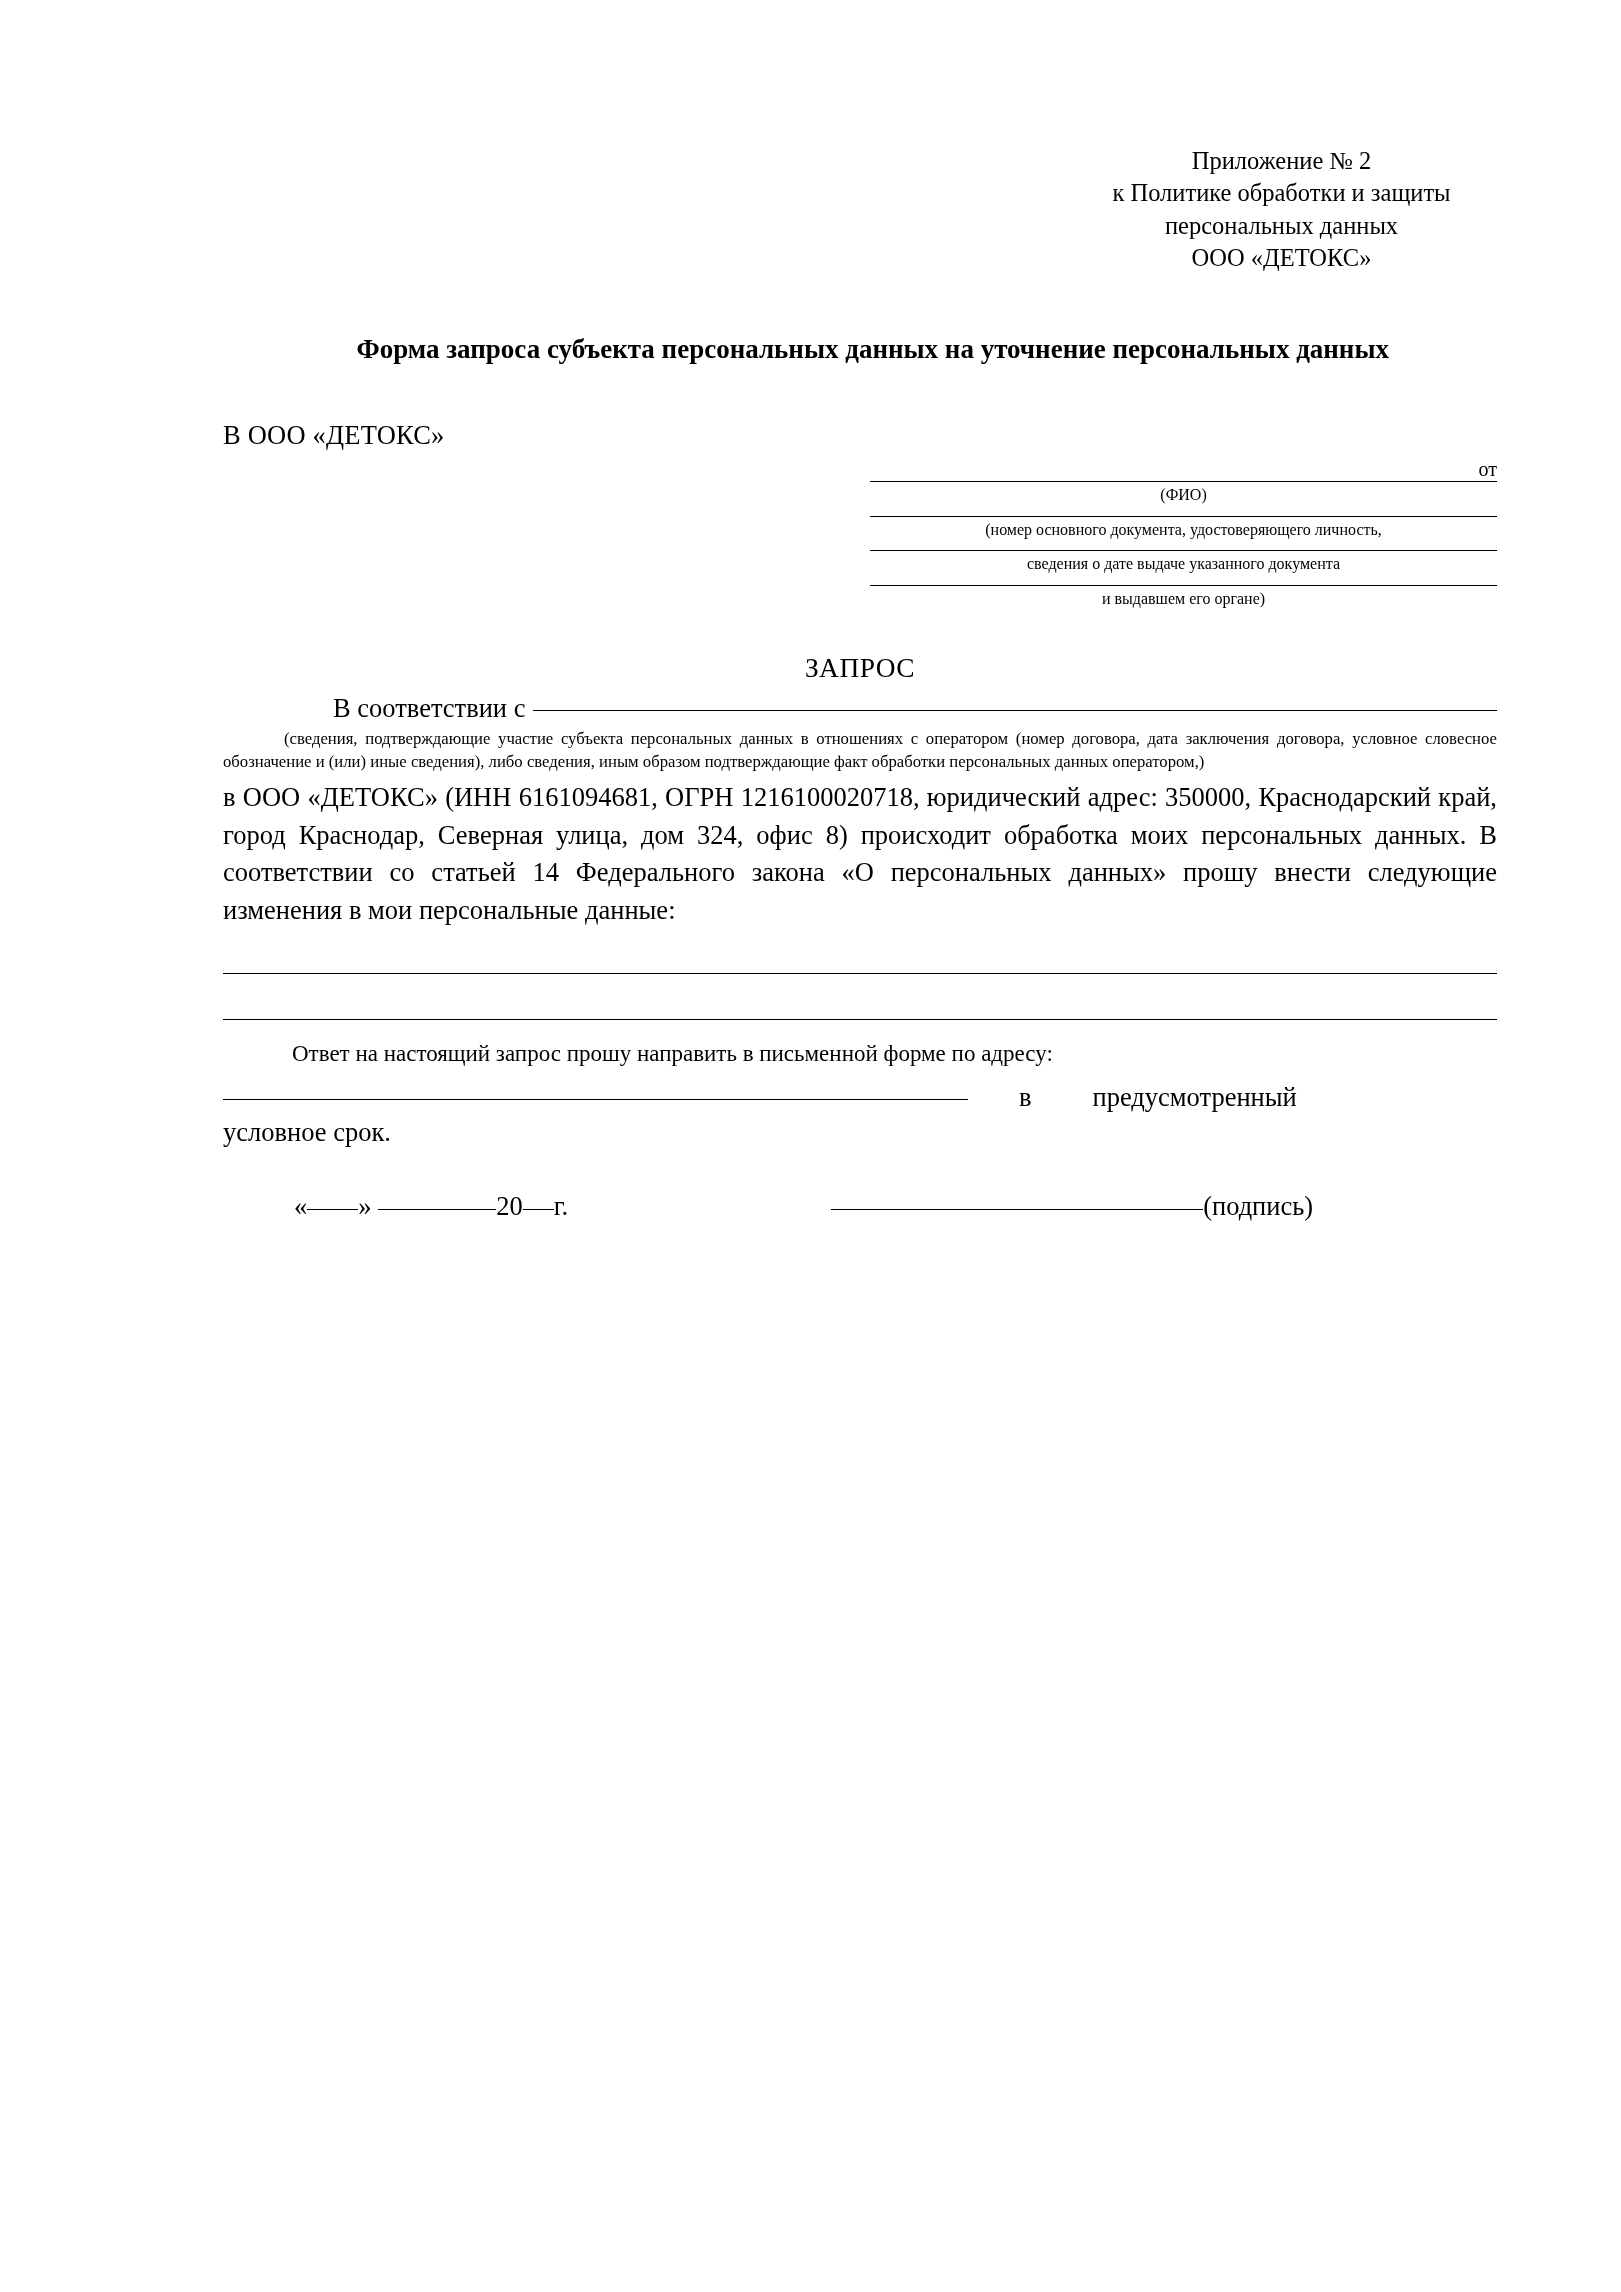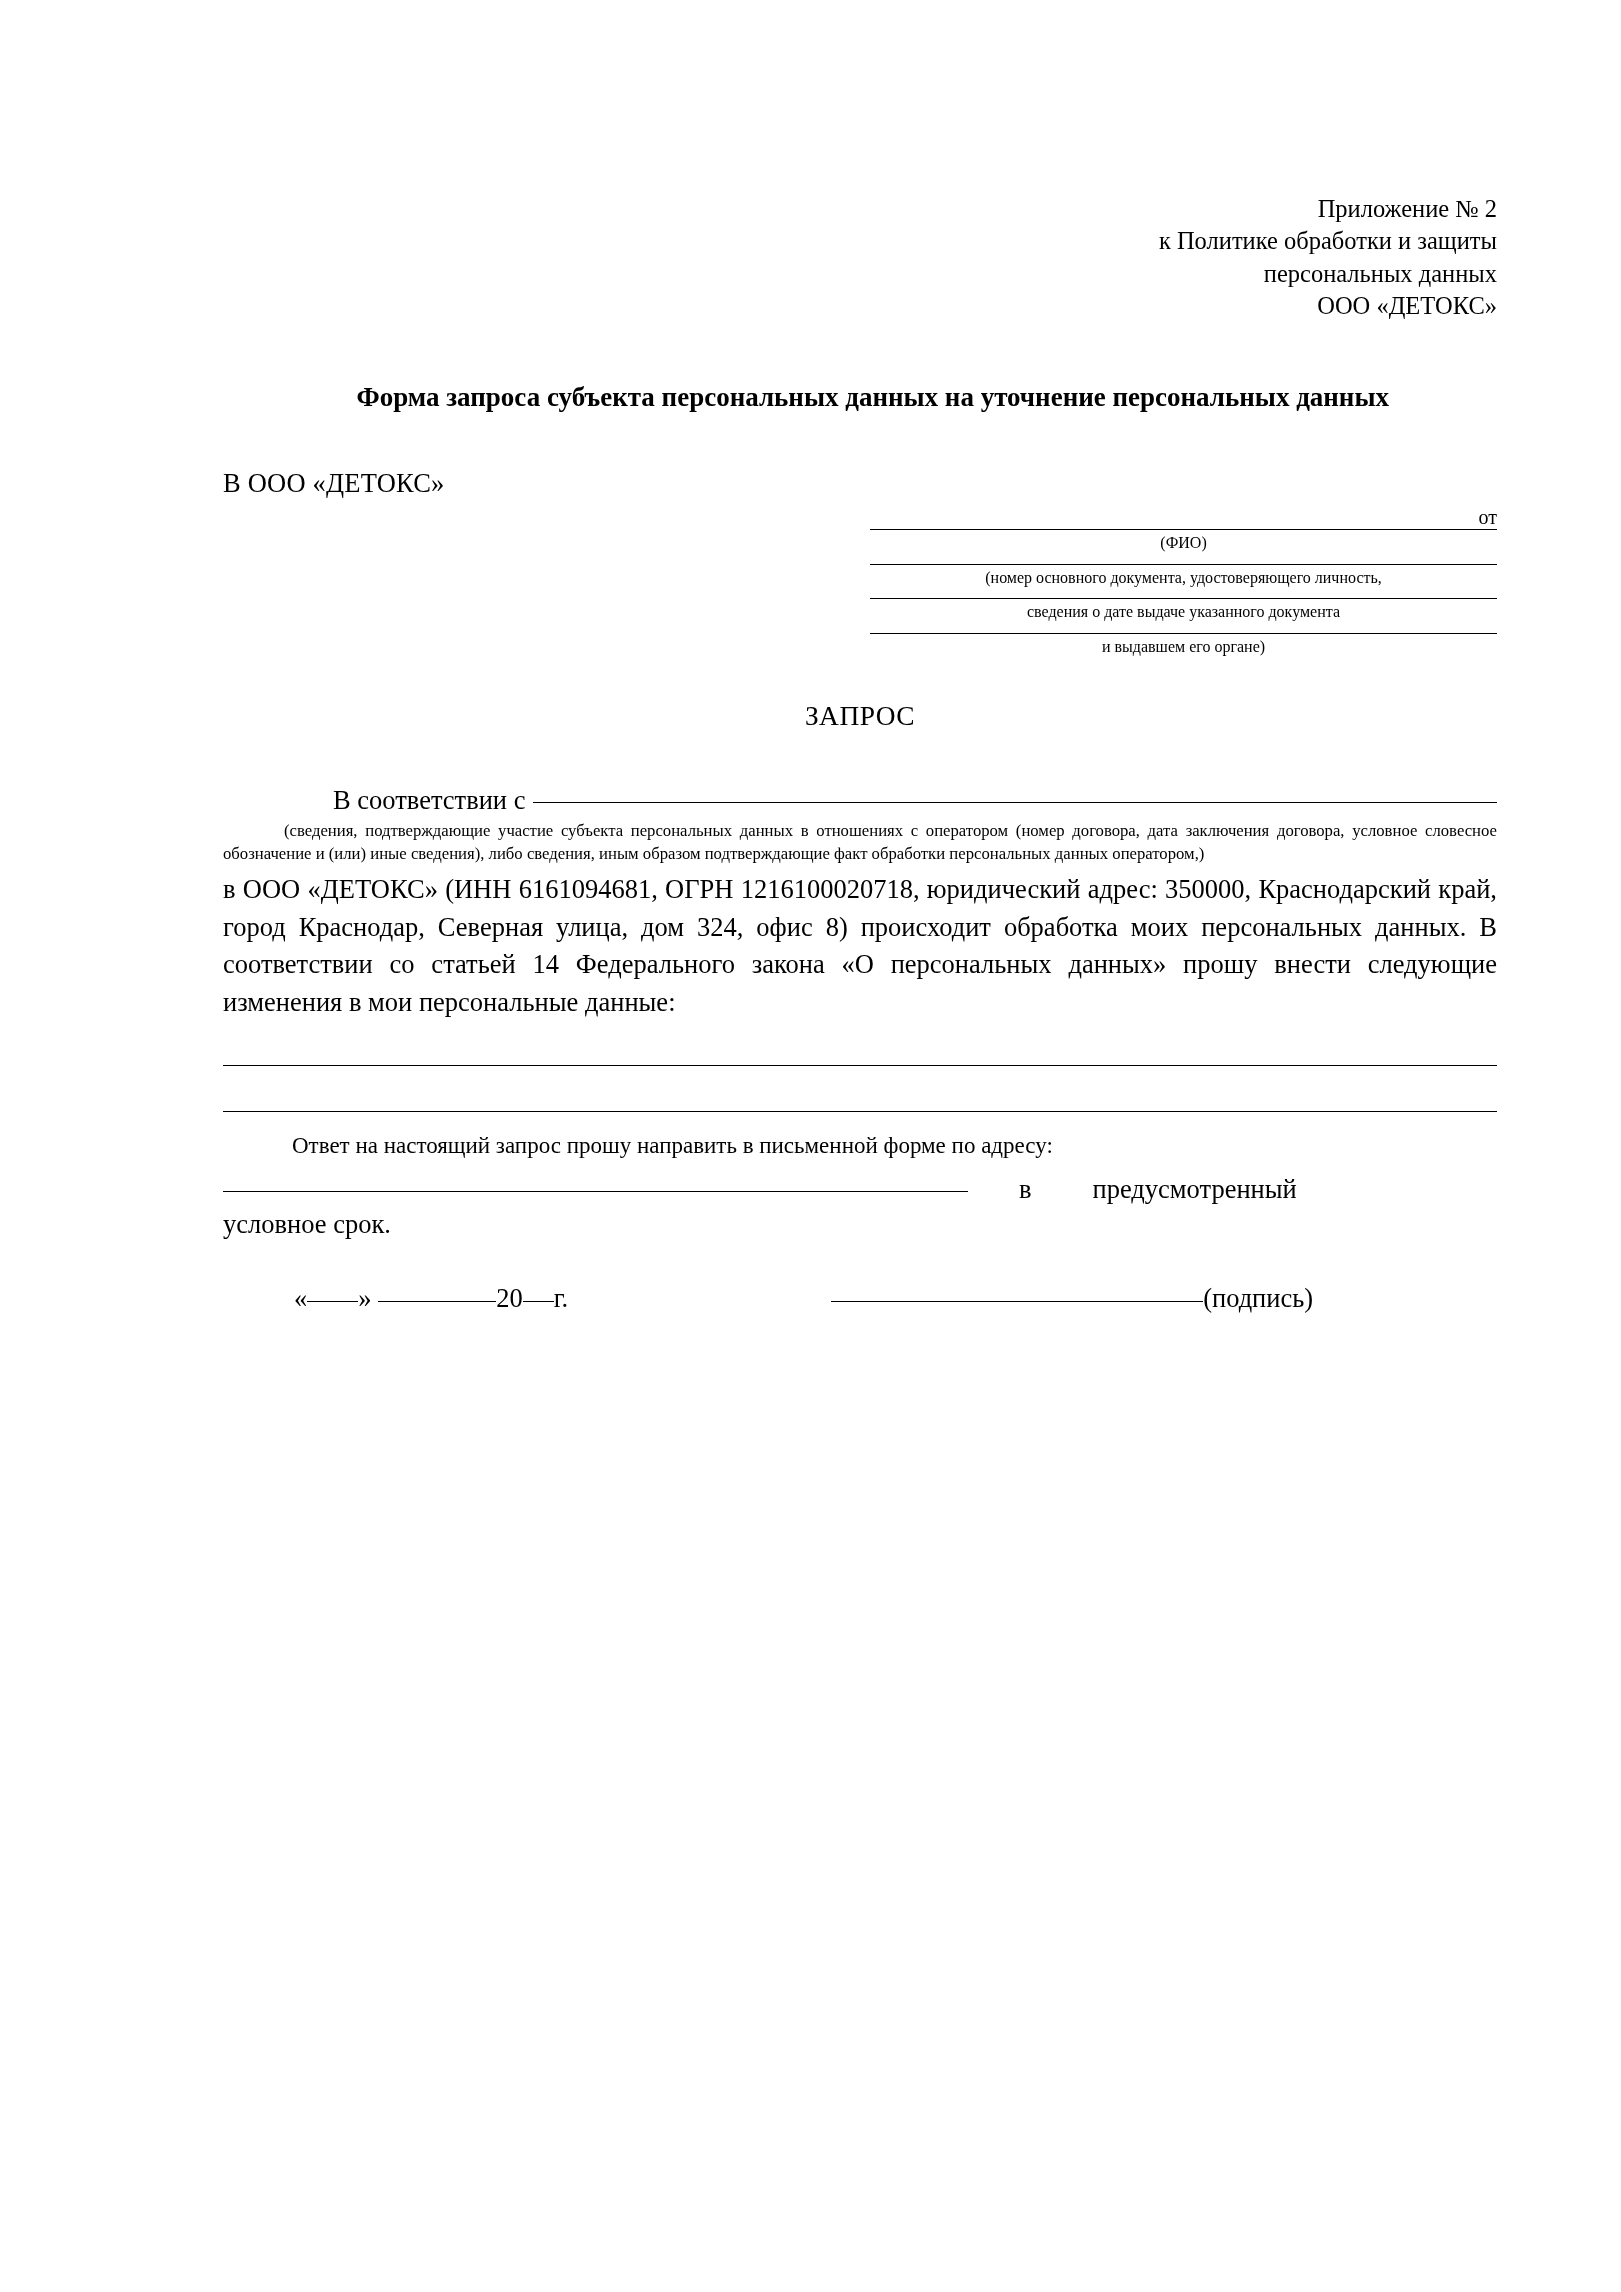--- a/index.html
+++ b/index.html
@@ -27,22 +27,21 @@
     left: 223px;
     top: 145px;
     width: 1274px;
   }
 
   
   .header-block {
     margin-left: 843px;
     font-size: 24.5px;
     line-height: 1.32;
-    text-align: right;
-    margin-top: 48px;
+    text-align: center;
   }
   .header-block div {
     white-space: nowrap;
   }
 
   
   .doc-title {
     margin-top: 57px;
     font-size: 27px;
     font-weight: bold;
@@ -98,21 +97,20 @@
 
   .inline-line {
     margin-top: 9.8px;
     font-size: 26.5px;
     display: flex;
     align-items: baseline;
   }
   .inline-line .lead {
     white-space: nowrap;
     padding-left: 110px;
-    margin-top: 44px;
   }
   .inline-line .fill {
     flex: 1;
     border-bottom: 1.6px solid #000;
     margin-left: 7.8px;
     position: relative;
     top: -5.9px;
   }
 
   .small-note {

